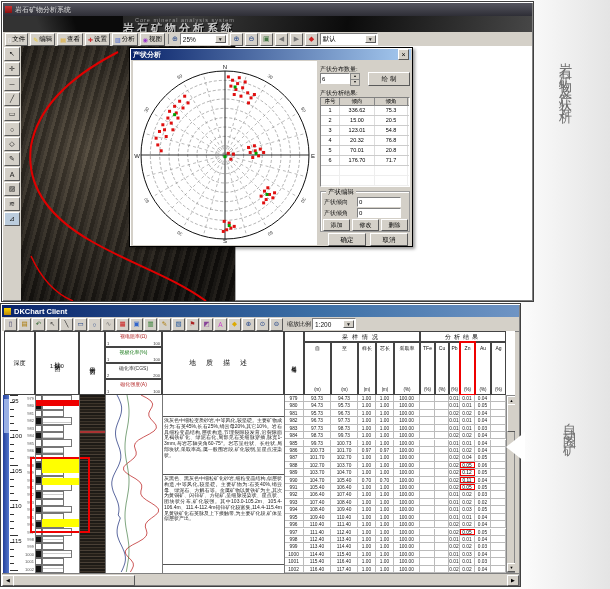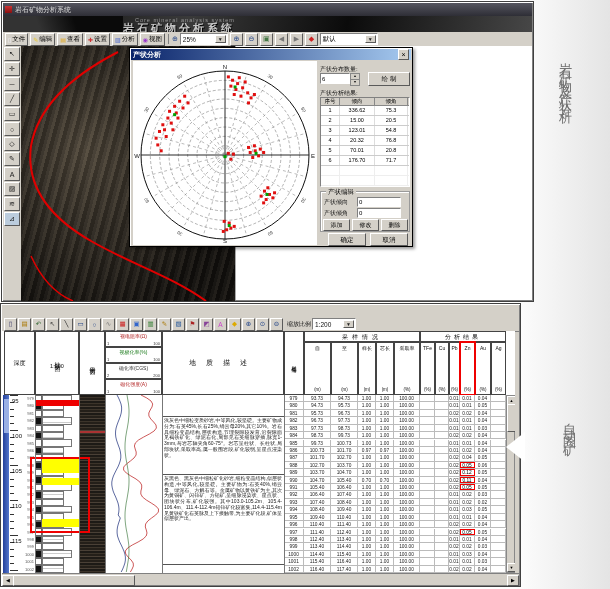--- a/index.html
+++ b/index.html
@@ -297,20 +297,24 @@
           <span style="width: 25px; height: 10px; font-size: 6px; text-align: center; line-height: 10px; background: rgb(212, 208, 200); border-width: 1px; border-style: solid; border-image: initial; border-color: rgb(255, 255, 255) rgb(90, 90, 90) rgb(90, 90, 90) rgb(255, 255, 255);">修改</span>
           <span style="width: 25px; height: 10px; font-size: 6px; text-align: center; line-height: 10px; background: rgb(212, 208, 200); border-width: 1px; border-style: solid; border-image: initial; border-color: rgb(255, 255, 255) rgb(90, 90, 90) rgb(90, 90, 90) rgb(255, 255, 255);">删除</span>
         </span>
     </div>
     <div class="btn3d abs" style="left:198px;top:185px;width:36px;height:11px;font-size:6.5px;text-align:center;line-height:11px;">确定</div>
     <div class="btn3d abs" style="left:240px;top:185px;width:36px;height:11px;font-size:6.5px;text-align:center;line-height:11px;">取消</div>
   </div>
 </div>
 
 <div class="win" style="left:0px;top:303px;width:519px;height:282px;">
+  <div class="abs" style="left:1px;top:1px;right:1px;height:12px;background:linear-gradient(90deg,#0a246a,#3a6ea5 60%,#6f94c4);display:flex;align-items:center;padding-left:2px;">
+    <span style="width:7px;height:7px;background:linear-gradient(#ffd700,#b8860b);display:inline-block;margin-right:3px;"></span>
+    <span style="font-size:7.5px;font-weight:bold;color:#fff;">DKChart Client</span>
+  </div>
   <div class="abs" style="left:1px;top:13px;right:1px;height:14px;background:#d4d0c8;border-bottom:1px solid #808080;display:flex;align-items:center;gap:1px;padding-left:2px;">
     <span id="bt-icons" style="display:flex;gap:1px;">
         <span style="width: 11px; height: 11px; display: flex; align-items: center; justify-content: center; background: rgb(212, 208, 200); border-width: 1px; border-style: solid; border-image: initial; border-color: rgb(255, 255, 255) rgb(90, 90, 90) rgb(90, 90, 90) rgb(255, 255, 255); font-size: 6.5px; color: rgb(51, 51, 102);">▯</span>
         <span style="width: 11px; height: 11px; display: flex; align-items: center; justify-content: center; background: rgb(212, 208, 200); border-width: 1px; border-style: solid; border-image: initial; border-color: rgb(255, 255, 255) rgb(90, 90, 90) rgb(90, 90, 90) rgb(255, 255, 255); font-size: 6.5px; color: rgb(170, 119, 0);">▤</span>
         <span style="width: 11px; height: 11px; display: flex; align-items: center; justify-content: center; background: rgb(212, 208, 200); border-width: 1px; border-style: solid; border-image: initial; border-color: rgb(255, 255, 255) rgb(90, 90, 90) rgb(90, 90, 90) rgb(255, 255, 255); font-size: 6.5px; color: rgb(51, 102, 51);">↶</span>
         <span style="width: 11px; height: 11px; display: flex; align-items: center; justify-content: center; background: rgb(212, 208, 200); border-width: 1px; border-style: solid; border-image: initial; border-color: rgb(255, 255, 255) rgb(90, 90, 90) rgb(90, 90, 90) rgb(255, 255, 255); font-size: 6.5px; color: rgb(34, 34, 34);">↖</span>
         <span style="width: 11px; height: 11px; display: flex; align-items: center; justify-content: center; background: rgb(212, 208, 200); border-width: 1px; border-style: solid; border-image: initial; border-color: rgb(255, 255, 255) rgb(90, 90, 90) rgb(90, 90, 90) rgb(255, 255, 255); font-size: 6.5px; color: rgb(34, 34, 34);">╲</span>
         <span style="width: 11px; height: 11px; display: flex; align-items: center; justify-content: center; background: rgb(212, 208, 200); border-width: 1px; border-style: solid; border-image: initial; border-color: rgb(255, 255, 255) rgb(90, 90, 90) rgb(90, 90, 90) rgb(255, 255, 255); font-size: 6.5px; color: rgb(34, 68, 136);">▭</span>
         <span style="width: 11px; height: 11px; display: flex; align-items: center; justify-content: center; background: rgb(212, 208, 200); border-width: 1px; border-style: solid; border-image: initial; border-color: rgb(255, 255, 255) rgb(90, 90, 90) rgb(90, 90, 90) rgb(255, 255, 255); font-size: 6.5px; color: rgb(34, 68, 136);">○</span>
         <span style="width: 11px; height: 11px; display: flex; align-items: center; justify-content: center; background: rgb(212, 208, 200); border-width: 1px; border-style: solid; border-image: initial; border-color: rgb(255, 255, 255) rgb(90, 90, 90) rgb(90, 90, 90) rgb(255, 255, 255); font-size: 6.5px; color: rgb(119, 119, 119);">∿</span>

